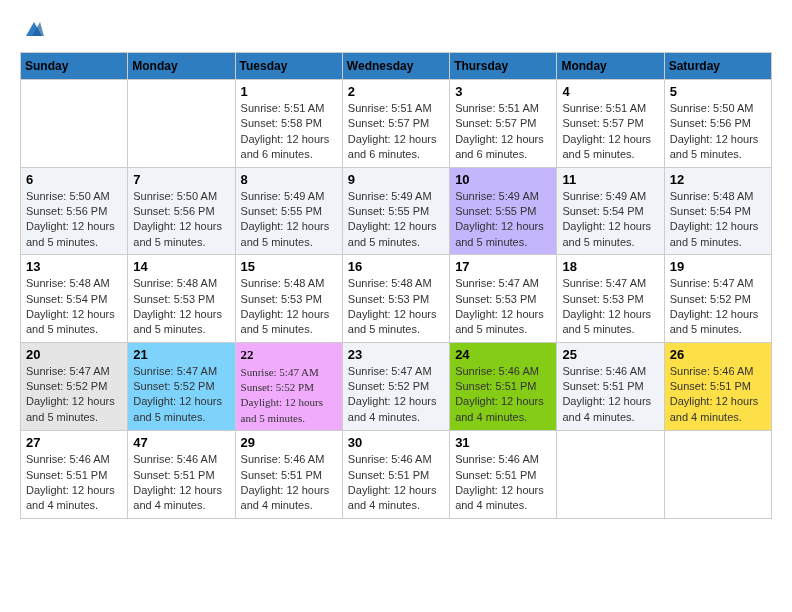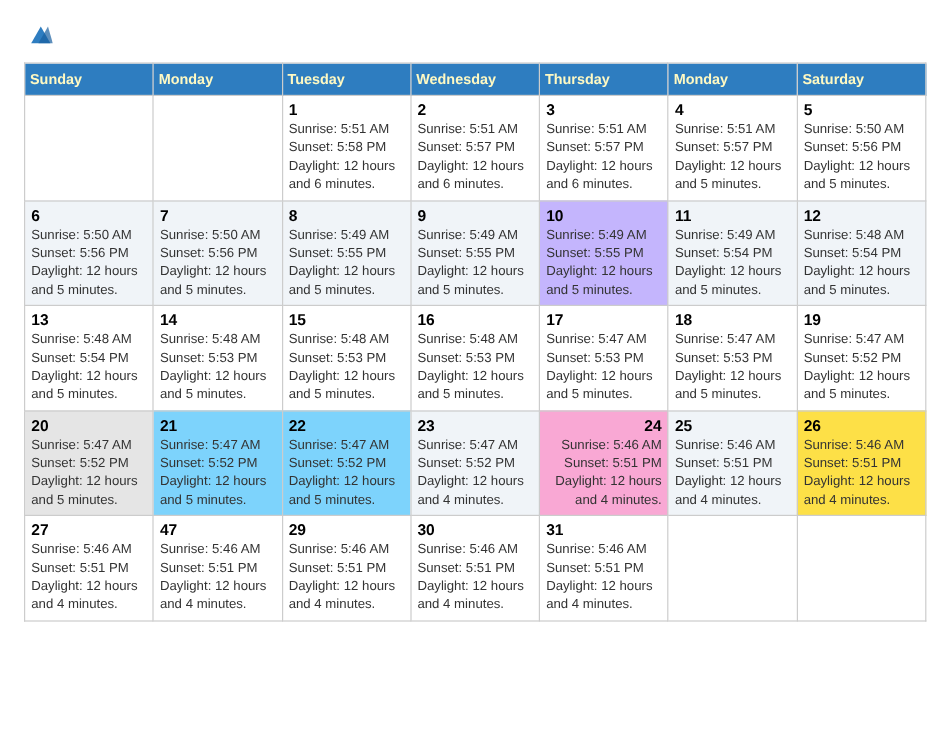--- a/index.html
+++ b/index.html
@@ -44,21 +44,21 @@
       font-size: 16px;
       color: #555;
     }
     .calendar {
       width: 100%;
       border-collapse: collapse;
       font-size: 11px;
     }
     .calendar th {
       background-color: #2e7dc0;
-      color: #fef9c3;
+      color: #000000;
       padding: 6px 4px;
       text-align: left;
       font-size: 12px;
       font-weight: bold;
       border: 1px solid #ccc;
     }
     .calendar td {
       border: 1px solid #ccc;
       padding: 4px 5px;
       vertical-align: top;
@@ -205,29 +205,29 @@
       </tr>
       <tr>
         <td style="background: #e5e5e5;">
           <span class="day-num">20</span>
           <div class="day-info">Sunrise: 5:47 AM<br>Sunset: 5:52 PM<br>Daylight: 12 hours<br>and 5 minutes.</div>
         </td>
         <td style="background: #7dd3fc;">
           <span class="day-num">21</span>
           <div class="day-info">Sunrise: 5:47 AM<br>Sunset: 5:52 PM<br>Daylight: 12 hours<br>and 5 minutes.</div>
         </td>
-        <td style="background: #7dd3fc;">
+        <td style="background: #f0abfc; font-family: Liberation Serif, serif;">
           <span class="day-num">22</span>
           <div class="day-info">Sunrise: 5:47 AM<br>Sunset: 5:52 PM<br>Daylight: 12 hours<br>and 5 minutes.</div>
         </td>
         <td style="background: rgb(240, 244, 248);">
           <span class="day-num">23</span>
           <div class="day-info">Sunrise: 5:47 AM<br>Sunset: 5:52 PM<br>Daylight: 12 hours<br>and 4 minutes.</div>
         </td>
-        <td style="background: #f9a8d4; text-align: right;">
+        <td style="background: #84cc16;">
           <span class="day-num">24</span>
           <div class="day-info">Sunrise: 5:46 AM<br>Sunset: 5:51 PM<br>Daylight: 12 hours<br>and 4 minutes.</div>
         </td>
         <td style="background: rgb(240, 244, 248);">
           <span class="day-num">25</span>
           <div class="day-info">Sunrise: 5:46 AM<br>Sunset: 5:51 PM<br>Daylight: 12 hours<br>and 4 minutes.</div>
         </td>
         <td style="background: #fde047;">
           <span class="day-num">26</span>
           <div class="day-info">Sunrise: 5:46 AM<br>Sunset: 5:51 PM<br>Daylight: 12 hours<br>and 4 minutes.</div>

